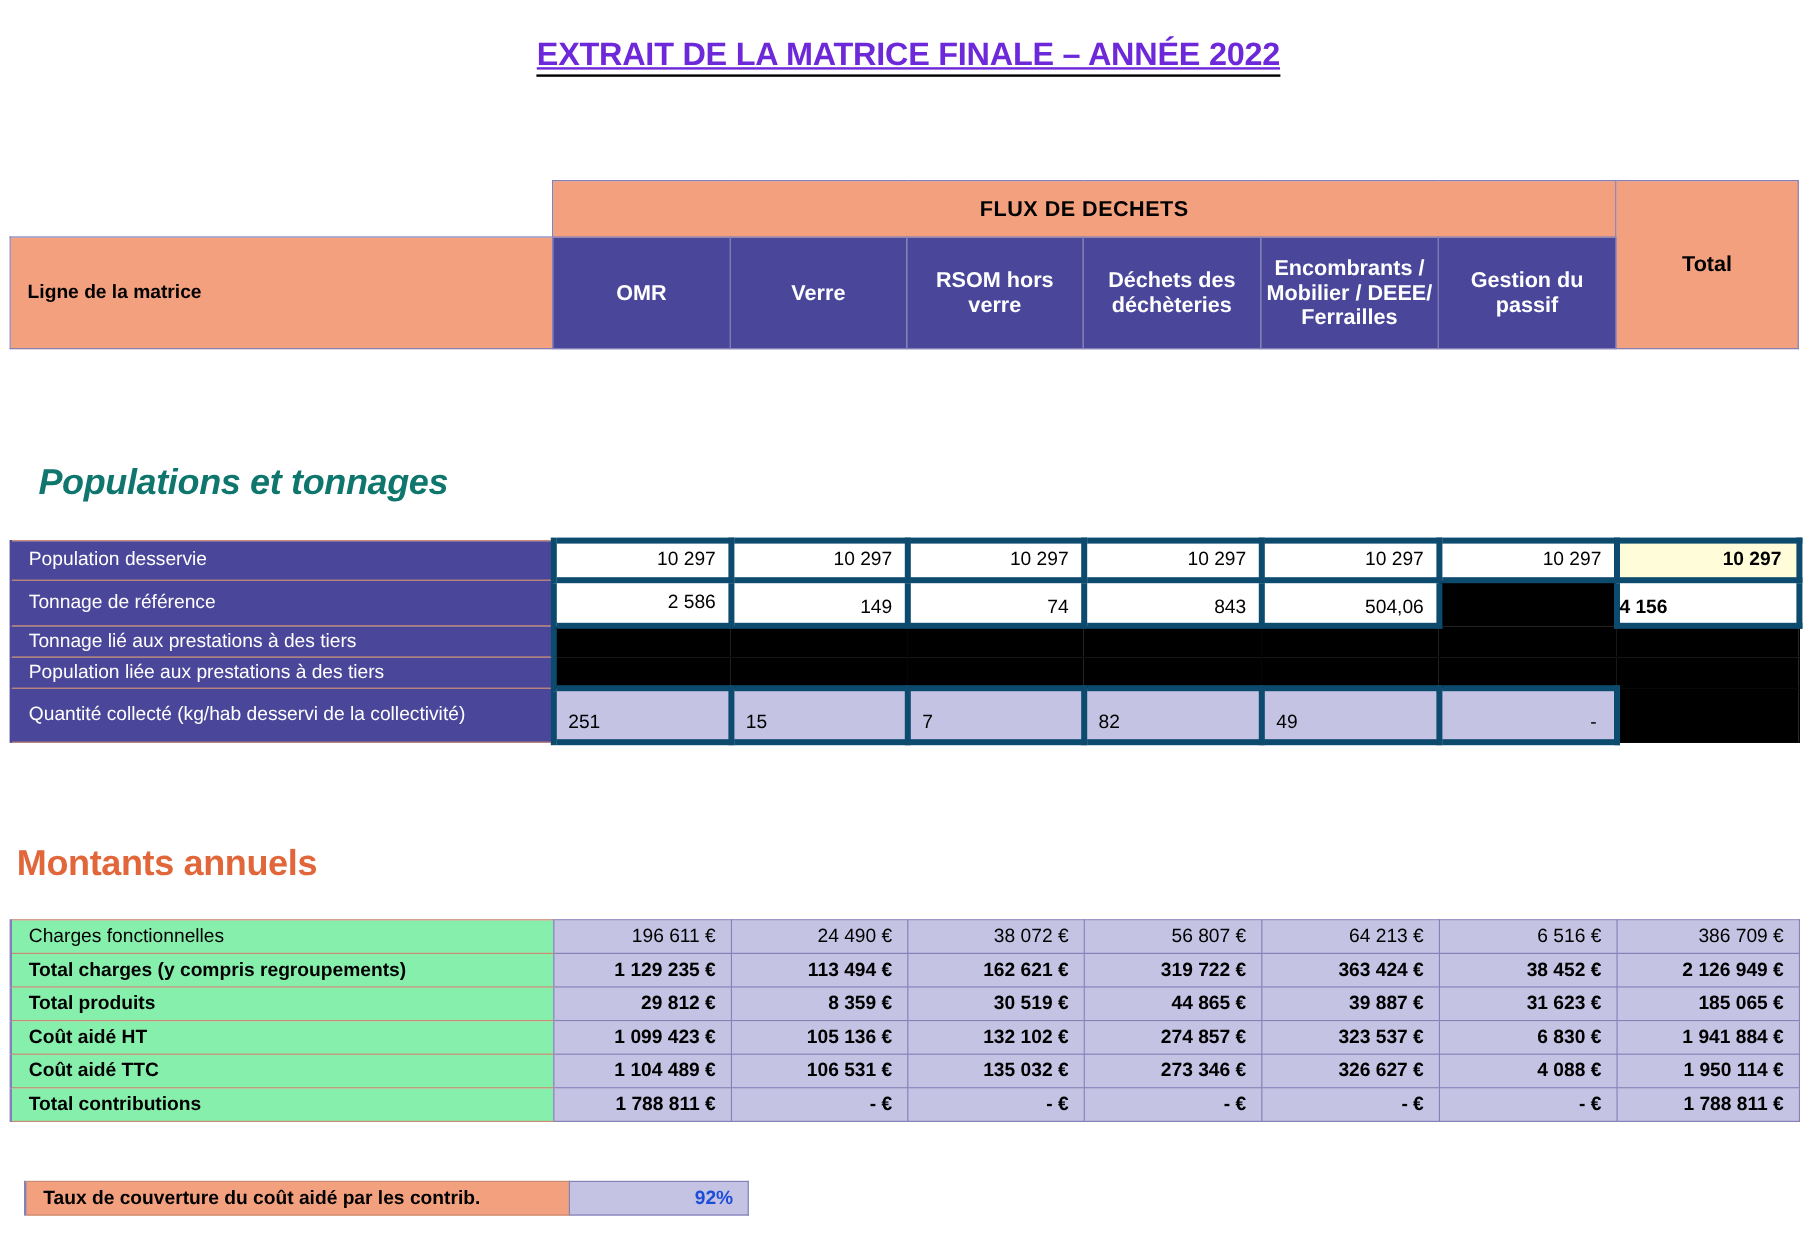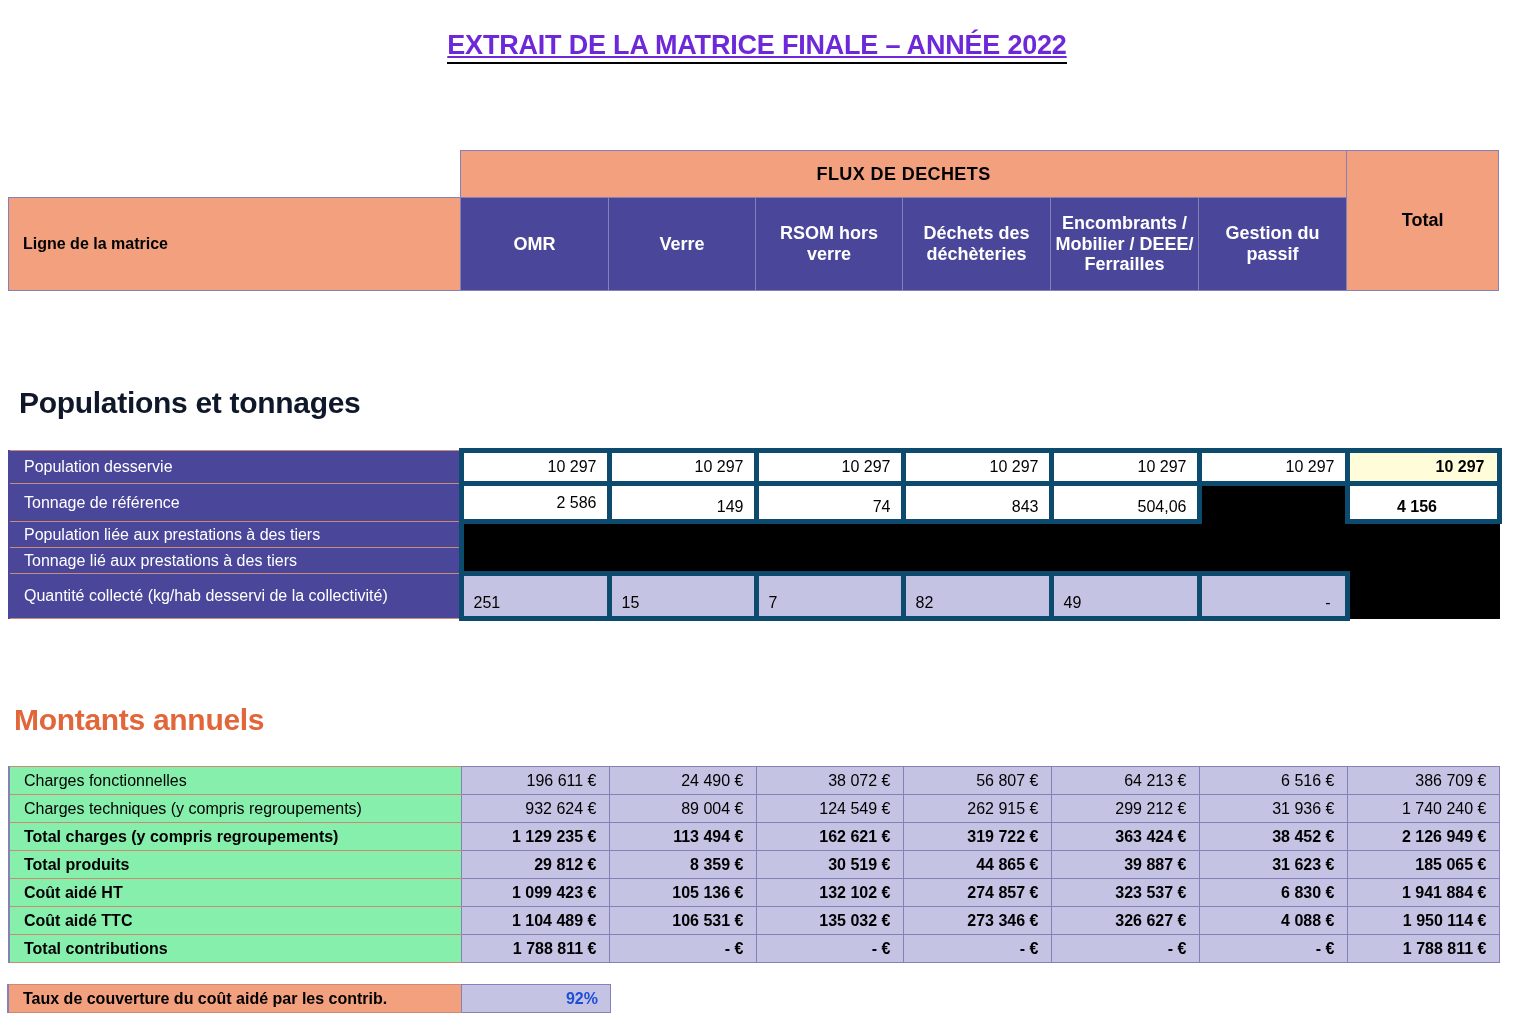--- a/index.html
+++ b/index.html
@@ -88,23 +88,24 @@
   }
 
   
   .section-heading {
     position: absolute;
     font-size: 30px;
     font-weight: bold;
     letter-spacing: -0.3px;
   }
   #heading-populations {
-    left: 19px;
+    left: 32px;
     top: 386px;
-    color: #0f172a;
+    color: #0f766e;
+    font-style: italic;
   }
   #heading-montants {
     left: 14px;
     top: 703px;
     color: #E1663A;
   }
 
   
   #populations-table {
     left: 8px;
@@ -151,21 +152,21 @@
     background: #FFFCD9;
     color: #000;
     font-weight: bold;
     text-align: right;
     padding-right: 12px !important;
   }
   .cell-total-white {
     background: #ffffff;
     color: #000;
     font-weight: bold;
-    text-align: center;
+    text-align: left;
     padding-right: 12px !important;
     vertical-align: bottom !important;
     padding-bottom: 3px !important;
   }
 
   
   #montants-table {
     left: 8px;
     top: 766px;
     width: 1490px;
@@ -187,21 +188,21 @@
   .mt-val {
     background: #C5C3E3;
     color: #000;
     text-align: right;
     padding-right: 12px !important;
   }
   .bold { font-weight: bold; }
 
   
   #taux-table {
-    left: 7px;
+    left: 20px;
     top: 984px;
     width: 604px;
   }
   #taux-table td {
     border: 1px solid #8480b8;
     font-size: 16px;
     height: 27px;
     font-weight: bold;
   }
   .taux-label {
@@ -282,31 +283,31 @@
     <td class="pop-label">Tonnage de référence</td>
     <td class="cell-num">2 586</td>
     <td class="cell-num bottom">149</td>
     <td class="cell-num bottom">74</td>
     <td class="cell-num bottom">843</td>
     <td class="cell-num bottom">504,06</td>
     <td class="cell-black"></td>
     <td class="cell-total-white">4 156</td>
   </tr>
   <tr style="height:26px">
+    <td class="pop-label">Tonnage lié aux prestations à des tiers</td>
+    <td class="cell-black"></td>
+    <td class="cell-black"></td>
+    <td class="cell-black"></td>
+    <td class="cell-black"></td>
+    <td class="cell-black"></td>
+    <td class="cell-black"></td>
+    <td class="cell-black"></td>
+  </tr>
+  <tr style="height:26px">
     <td class="pop-label">Population liée aux prestations à des tiers</td>
-    <td class="cell-black"></td>
-    <td class="cell-black"></td>
-    <td class="cell-black"></td>
-    <td class="cell-black"></td>
-    <td class="cell-black"></td>
-    <td class="cell-black"></td>
-    <td class="cell-black"></td>
-  </tr>
-  <tr style="height:26px">
-    <td class="pop-label">Tonnage lié aux prestations à des tiers</td>
     <td class="cell-black"></td>
     <td class="cell-black"></td>
     <td class="cell-black"></td>
     <td class="cell-black"></td>
     <td class="cell-black"></td>
     <td class="cell-black"></td>
     <td class="cell-black"></td>
   </tr>
   <tr style="height:45px">
     <td class="pop-label">Quantité collecté (kg/hab desservi de la collectivité)</td>
@@ -339,30 +340,20 @@
     <td class="mt-label">Charges fonctionnelles</td>
     <td class="mt-val">196 611 €</td>
     <td class="mt-val">24 490 €</td>
     <td class="mt-val">38 072 €</td>
     <td class="mt-val">56 807 €</td>
     <td class="mt-val">64 213 €</td>
     <td class="mt-val">6 516 €</td>
     <td class="mt-val">386 709 €</td>
   </tr>
   <tr>
-    <td class="mt-label">Charges techniques (y compris regroupements)</td>
-    <td class="mt-val">932 624 €</td>
-    <td class="mt-val">89 004 €</td>
-    <td class="mt-val">124 549 €</td>
-    <td class="mt-val">262 915 €</td>
-    <td class="mt-val">299 212 €</td>
-    <td class="mt-val">31 936 €</td>
-    <td class="mt-val">1 740 240 €</td>
-  </tr>
-  <tr>
     <td class="mt-label bold">Total charges (y compris regroupements)</td>
     <td class="mt-val bold">1 129 235 €</td>
     <td class="mt-val bold">113 494 €</td>
     <td class="mt-val bold">162 621 €</td>
     <td class="mt-val bold">319 722 €</td>
     <td class="mt-val bold">363 424 €</td>
     <td class="mt-val bold">38 452 €</td>
     <td class="mt-val bold">2 126 949 €</td>
   </tr>
   <tr>

